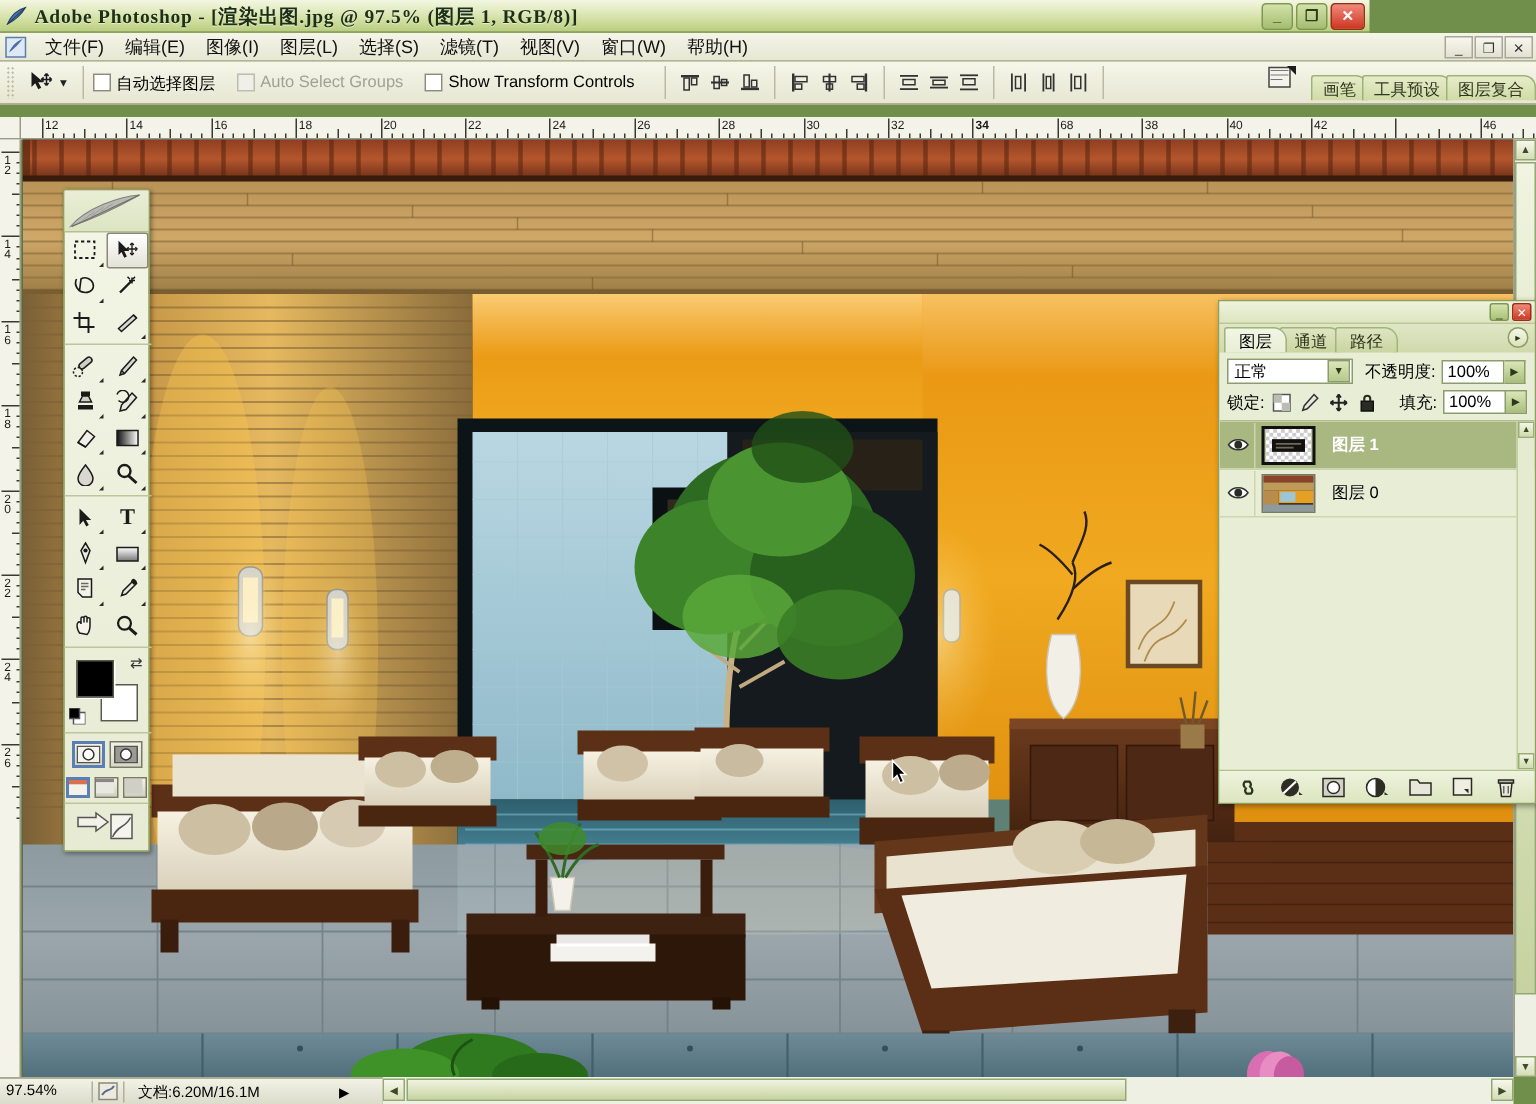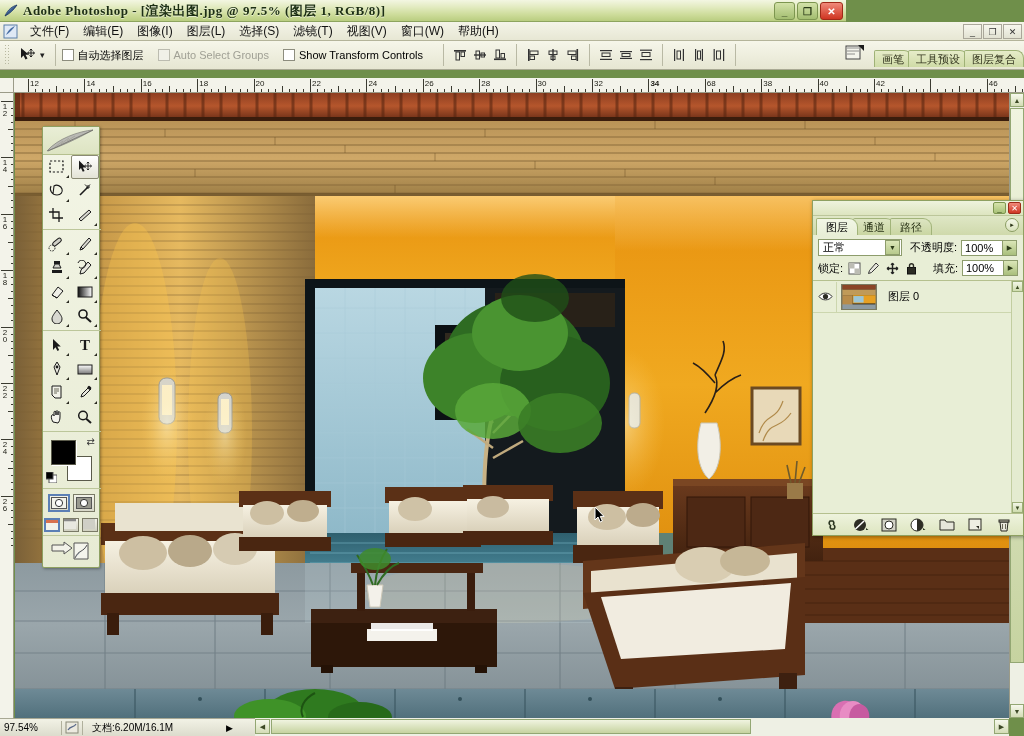--- a/index.html
+++ b/index.html
@@ -6,21 +6,21 @@
   html,body { width:1024px; height:736px; overflow:hidden; }
   body {
     font-family: "Liberation Sans", sans-serif;
     font-size: 11px;
     background:#6f8f4a;
     position:relative;
     -webkit-font-smoothing: none;
   }
   
   #titlebar {
-    position:absolute; left:0; top:0; width:846px; height:22px;
+    position:absolute; left:0; top:0; width:913px; height:22px;
     background: linear-gradient(to bottom,#f3f6e2 0%,#e4ecc4 30%,#cddc9a 70%,#b9cd80 100%);
     border-bottom:1px solid #8da45e;
     display:flex; align-items:center;
   }
   #titlebar .tb-icon { width:16px;height:16px;margin:0 4px 0 3px; position:relative; }
   #titlebar .tb-text {
     font-family:"Liberation Serif", serif;
     font-size:13px; font-weight:bold; color:#1d2f14; letter-spacing:.5px;
     white-space:nowrap; text-shadow:0 1px 0 rgba(255,255,255,.55);
   }
@@ -1292,20 +1292,44 @@
     <span class="lbl" style="margin-left:auto">填充:</span>
     <div style="display:flex">
       <span class="numbox">100%</span>
       <span class="spin">▶</span>
     </div>
   </div>
 
   <div id="lp-list">
 
 
+    <div class="layerrow selected">
+      <div class="eyecell">
+        <svg width="15" height="11" viewBox="0 0 15 11">
+          <path d="M1 5.5 C4 1 11 1 14 5.5 C11 10 4 10 1 5.5 Z" fill="#fff" stroke="#333"></path>
+          <circle cx="7.5" cy="5.5" r="2.6" fill="#2b2b24"></circle>
+        </svg>
+      </div>
+      <div class="thumbcell">
+        <svg class="lthumb sel" viewBox="0 0 36 26">
+          <defs>
+            <pattern id="chk" width="6" height="6" patternUnits="userSpaceOnUse">
+              <rect width="6" height="6" fill="#ffffff"></rect>
+              <rect width="3" height="3" fill="#cccccc"></rect>
+              <rect x="3" y="3" width="3" height="3" fill="#cccccc"></rect>
+            </pattern>
+          </defs>
+          <rect width="36" height="26" fill="url(#chk)"></rect>
+          <rect x="5" y="8" width="26" height="10" fill="#12110e"></rect>
+          <rect x="8" y="11" width="20" height="1.4" fill="#6d6a5c"></rect>
+          <rect x="8" y="14" width="14" height="1.4" fill="#6d6a5c"></rect>
+        </svg>
+      </div>
+      <span class="lname">图层 1</span>
+    </div>
 
     <div class="layerrow">
       <div class="eyecell">
         <svg width="15" height="11" viewBox="0 0 15 11">
           <path d="M1 5.5 C4 1 11 1 14 5.5 C11 10 4 10 1 5.5 Z" fill="#fff" stroke="#333"></path>
           <circle cx="7.5" cy="5.5" r="2.6" fill="#2b2b24"></circle>
         </svg>
       </div>
       <div class="thumbcell">
         <svg class="lthumb" viewBox="0 0 36 26">

